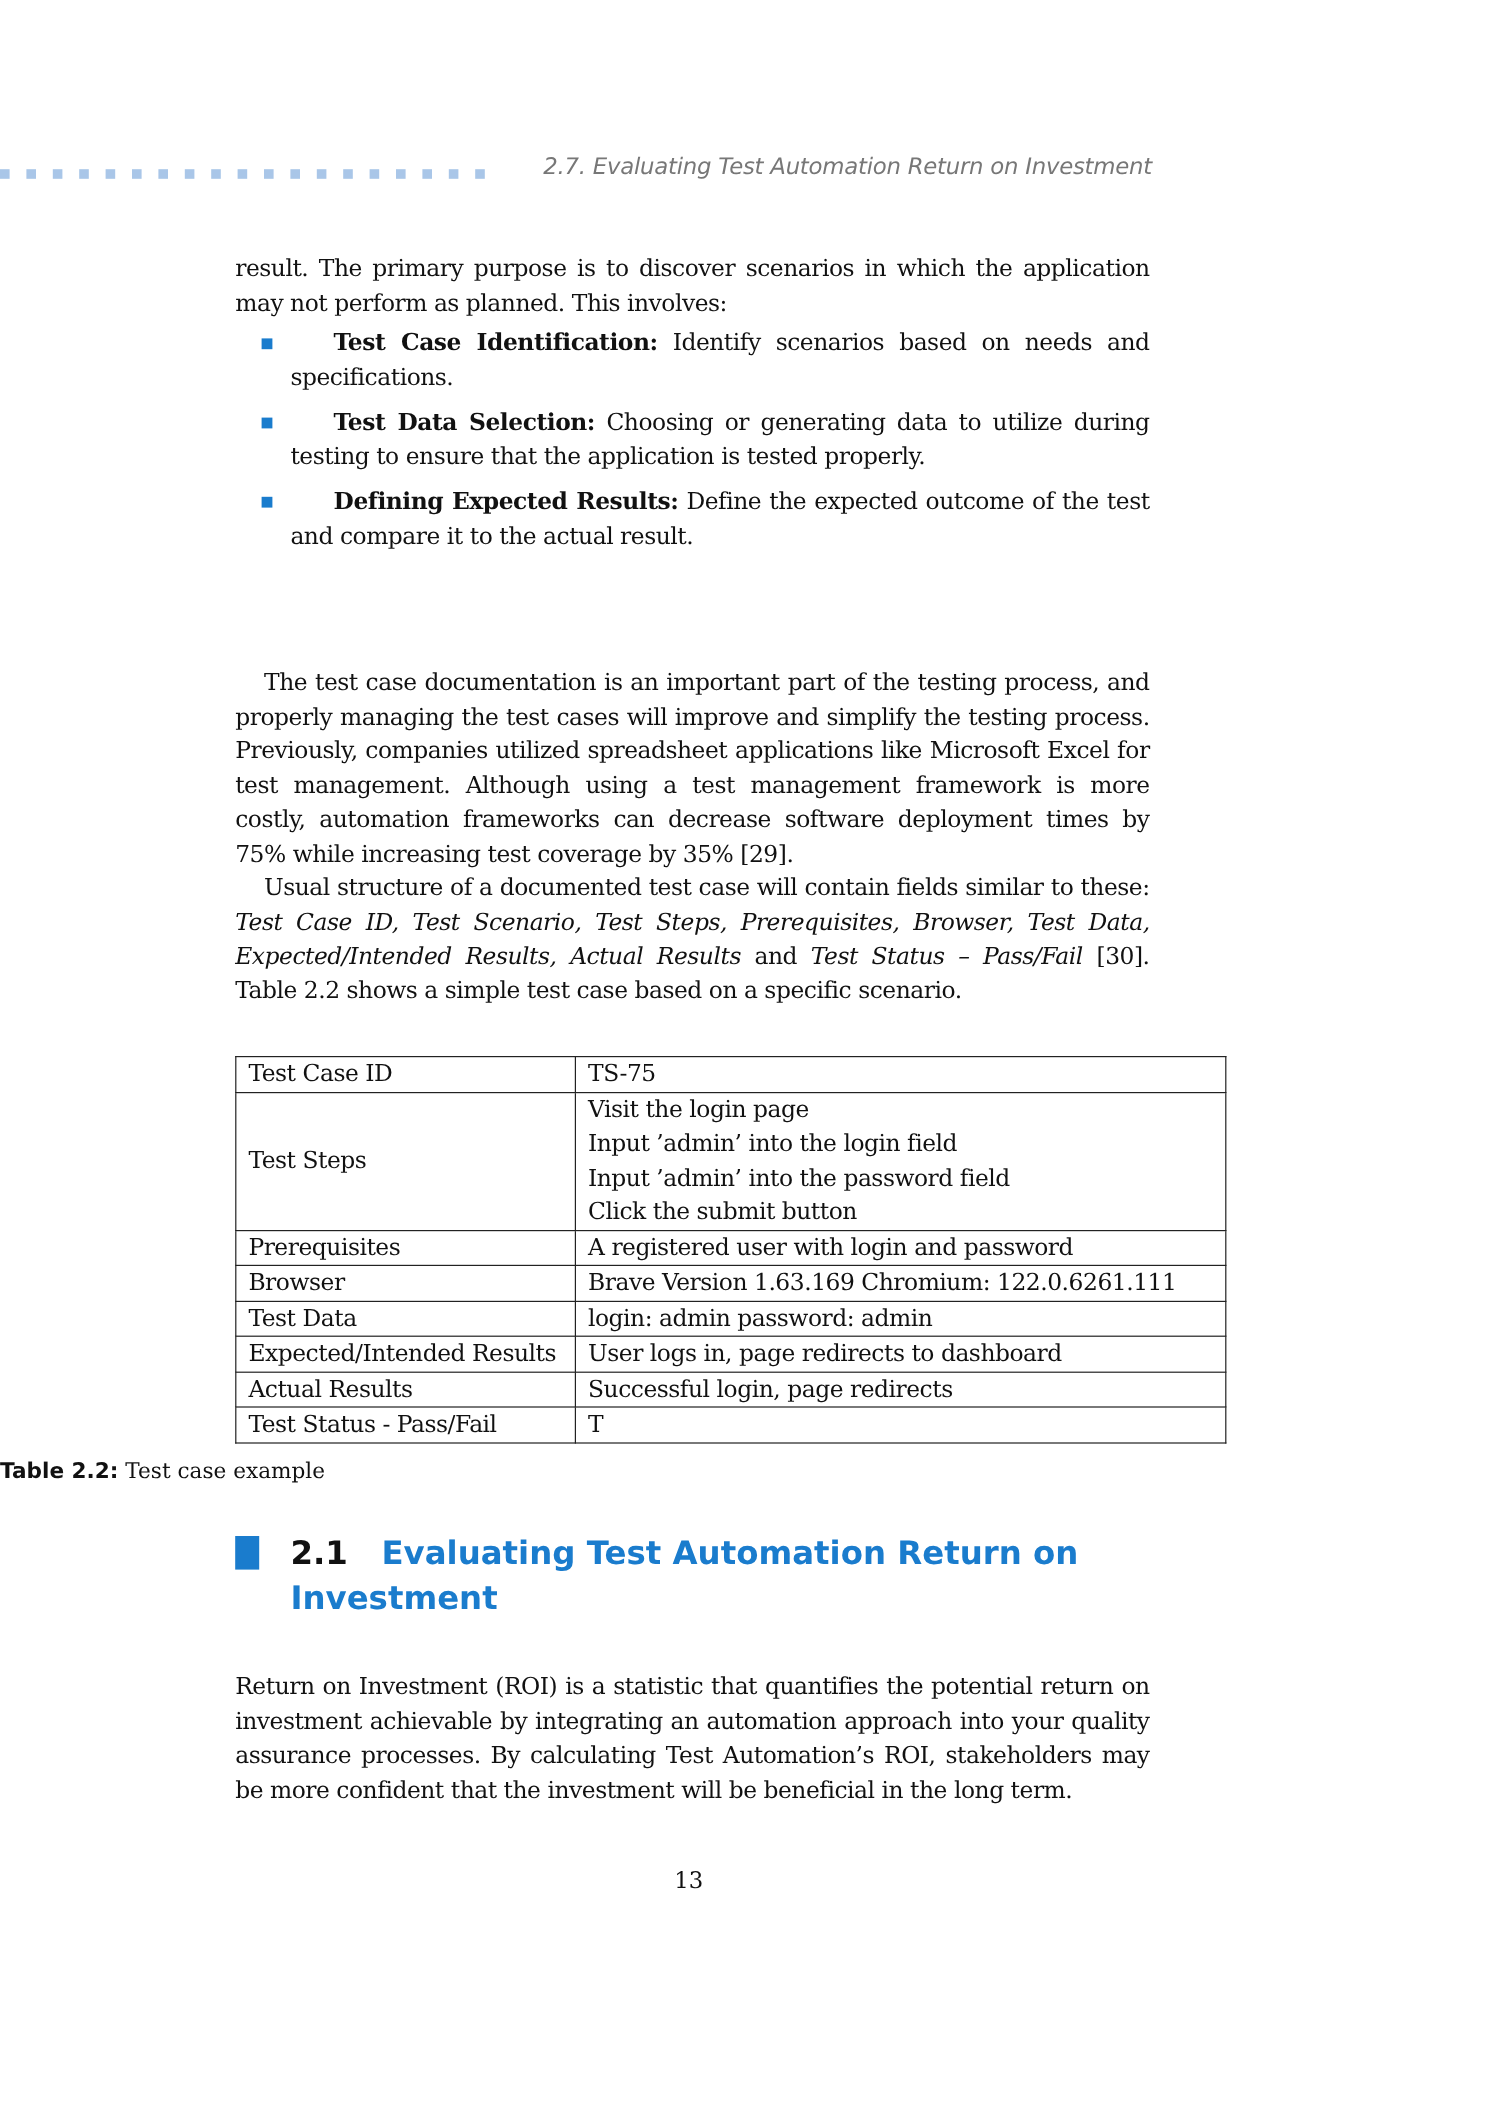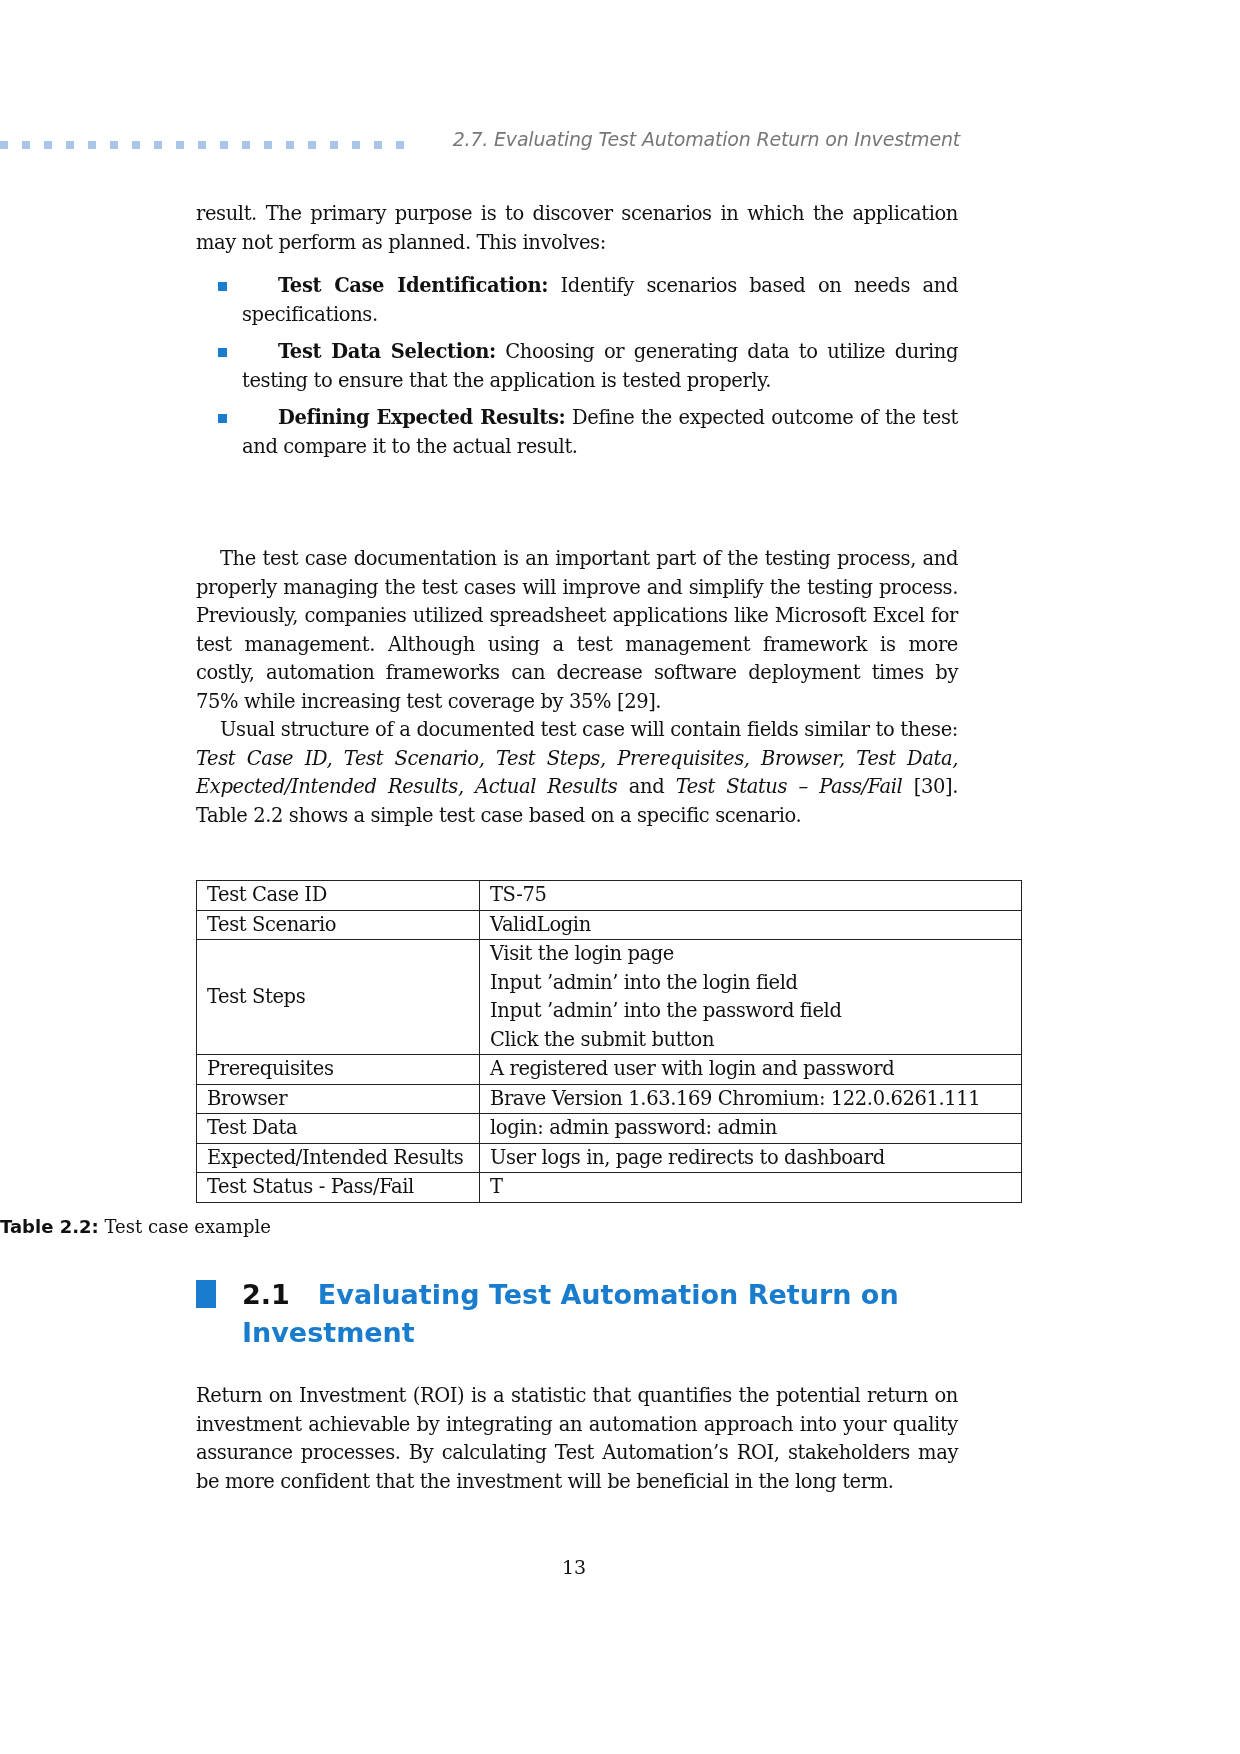--- a/index.html
+++ b/index.html
@@ -1,21 +1,21 @@
 <!DOCTYPE html>
 <html><head>
   <meta charset="utf-8">
   <style>
     html, body { margin: 0; padding: 0; background: #ffffff; }
     body { width: 1240px; height: 1754px; position: relative; overflow: hidden; color: #111; font-family: "DejaVu Serif", serif; }
     .header { position: absolute; top: 128px; left: 0; width: 960px; height: 24px; }
     .dots { position: absolute; left: 0; top: 13px; display: flex; gap: 14px; }
     .dot { width: 8px; height: 8px; background: #a9c6e8; }
     .running-title { position: absolute; right: 0; top: 0; font-family: "DejaVu Sans", sans-serif; font-style: italic; font-size: 19px; color: #777; letter-spacing: -0.2px; }
-    .text { position: absolute; left: 196px; width: 762px; font-size: 19.5px; line-height: 28.5px; text-align: justify; font-family: "DejaVu Serif", serif; letter-spacing: -0.4px; }
+    .text { position: absolute; left: 196px; width: 762px; font-size: 19.5px; line-height: 28.5px; text-align: justify; font-family: "DejaVu Serif", serif; letter-spacing: -0.4px; margin-top: 10px; }
     .p-indent { text-indent: 24px; }
     .p { margin: 0; }
     ul.bullets { list-style: none; margin: 0; padding: 0; position: absolute; left: 196px; width: 762px; top: 272px; }
     ul.bullets li { position: relative; padding-left: 46px; font-size: 19.5px; line-height: 28.5px; margin-bottom: 9px; text-align: justify; letter-spacing: -0.4px; }
     .bullet-sq { position: absolute; left: 22px; top: 10px; width: 9px; height: 9px; background: #1a7ccd; }
     .b { font-weight: bold; margin-left: 36px; }
     .i { font-style: italic; }
     table.tc { position: absolute; left: 196px; top: 880px; width: 826px; border-collapse: collapse; font-size: 19.5px; line-height: 28.5px; letter-spacing: -0.4px; }
     table.tc td { border: 1.5px solid #222; padding: 0 10px; vertical-align: middle; }
     table.tc td.k { width: 262px; white-space: nowrap; }
@@ -70,24 +70,20 @@
   <p class="p p-indent"><span>Usual structure of a documented test case will contain fields similar to these: </span><span class="i">Test Case ID, Test Scenario, Test Steps, Prerequisites, Browser, Test Data, Expected/Intended Results, Actual Results</span><span> and </span><span class="i">Test Status – Pass/Fail</span><span> [30]. Table 2.2 shows a simple test case based on a specific scenario.</span></p>
 </div>
 
 <table class="tc">
   <tbody>
       <tr>
         <td class="k">Test Case ID</td>
         <td>TS-75</td>
       </tr>
   <tr>
-        <td class="k">Test Scenario</td>
-        <td>ValidLogin</td>
-      </tr>
-  <tr>
         <td class="k">Test Steps</td>
         <td>
           <div>Visit the login page</div>
           <div>Input ’admin’ into the login field</div>
           <div>Input ’admin’ into the password field</div>
           <div>Click the submit button</div>
         </td>
       </tr>
   <tr>
         <td class="k">Prerequisites</td>
@@ -99,20 +95,24 @@
       </tr>
   <tr>
         <td class="k">Test Data</td>
         <td>login: admin password: admin</td>
       </tr>
   <tr>
         <td class="k">Expected/Intended Results</td>
         <td>User logs in, page redirects to dashboard</td>
       </tr>
   <tr>
+        <td class="k">Actual Results</td>
+        <td>Successful login, page redirects</td>
+      </tr>
+  <tr>
         <td class="k">Test Status - Pass/Fail</td>
         <td>T</td>
       </tr>
 </tbody>
   </table>
 
 <div class="caption">
   <span class="lab">Table 2.2:</span><span> Test case example</span>
 </div>
 

